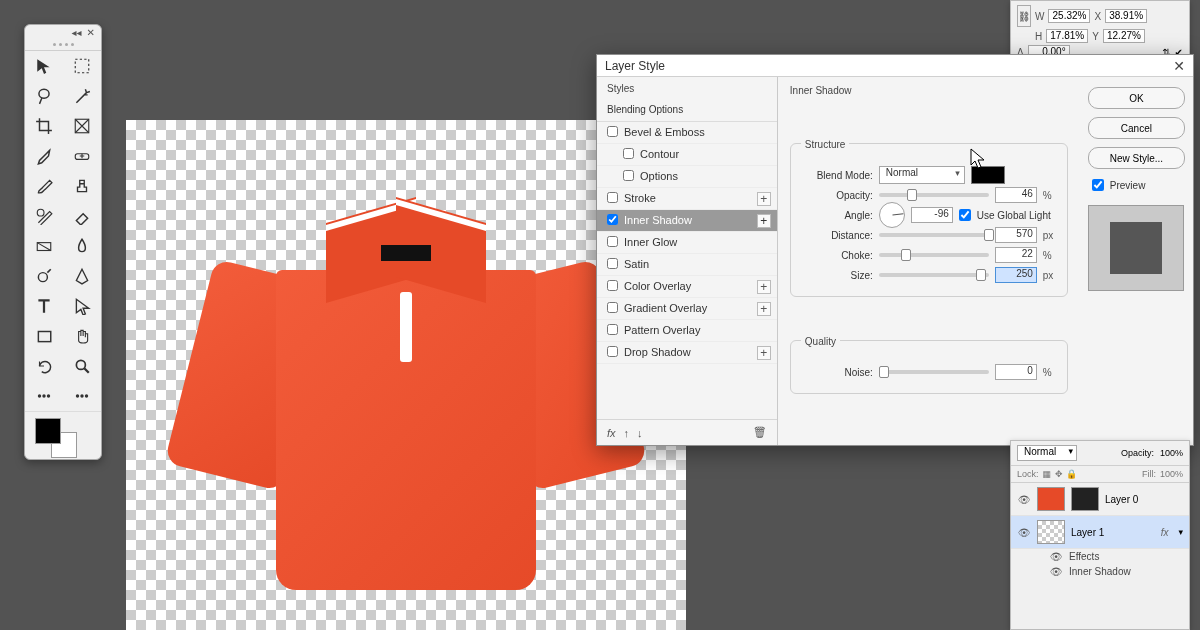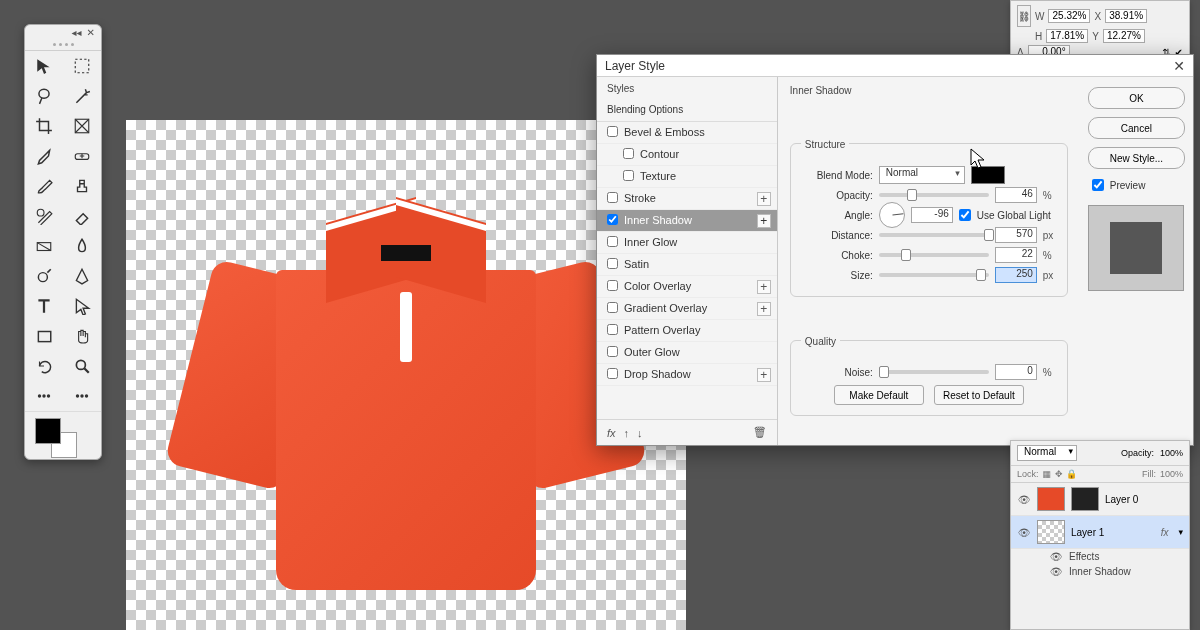--- a/index.html
+++ b/index.html
@@ -340,21 +340,21 @@
           <div class="style-row">
             <input type="checkbox" style="">
             <span>Bevel &amp; Emboss</span>
           </div>
           <div class="style-row sub">
             <input type="checkbox" style="">
             <span>Contour</span>
           </div>
           <div class="style-row sub">
             <input type="checkbox" style="">
-            <span>Texture</span>
+            <span>Options</span>
           </div>
           <div class="style-row">
             <input type="checkbox" style="">
             <span>Stroke</span>
             <span class="style-plus">+</span>
           </div>
           <div class="style-row selected">
             <input type="checkbox" checked="" style="">
             <span>Inner Shadow</span>
             <span class="style-plus">+</span>
@@ -373,24 +373,20 @@
             <span class="style-plus">+</span>
           </div>
           <div class="style-row">
             <input type="checkbox" style="">
             <span>Gradient Overlay</span>
             <span class="style-plus">+</span>
           </div>
           <div class="style-row">
             <input type="checkbox" style="">
             <span>Pattern Overlay</span>
-          </div>
-          <div class="style-row">
-            <input type="checkbox" style="">
-            <span>Outer Glow</span>
           </div>
           <div class="style-row">
             <input type="checkbox" style="">
             <span>Drop Shadow</span>
             <span class="style-plus">+</span>
           </div>
         </div>
       <div class="dlg-sidebar-foot">
         <span style="font-style:italic;">fx</span>
         <span>↑</span>
@@ -451,24 +447,20 @@
 
       <div class="fieldset">
         <span class="fieldset-legend">Quality</span>
         <div class="form-row">
           <span class="lbl">Noise:</span>
           <div class="slider">
               <i style="left:0;"></i>
             </div>
           <span class="num">0</span>
           <span class="unit">%</span>
-        </div>
-        <div class="btn-row">
-          <button class="btn">Make Default</button>
-          <button class="btn">Reset to Default</button>
         </div>
       </div>
     </div>
 
     <div class="dlg-actions">
       <button class="btn">OK</button>
       <button class="btn">Cancel</button>
       <button class="btn">New Style...</button>
       <div class="prev-row">
         <input type="checkbox" checked="" class="chk" style="">

